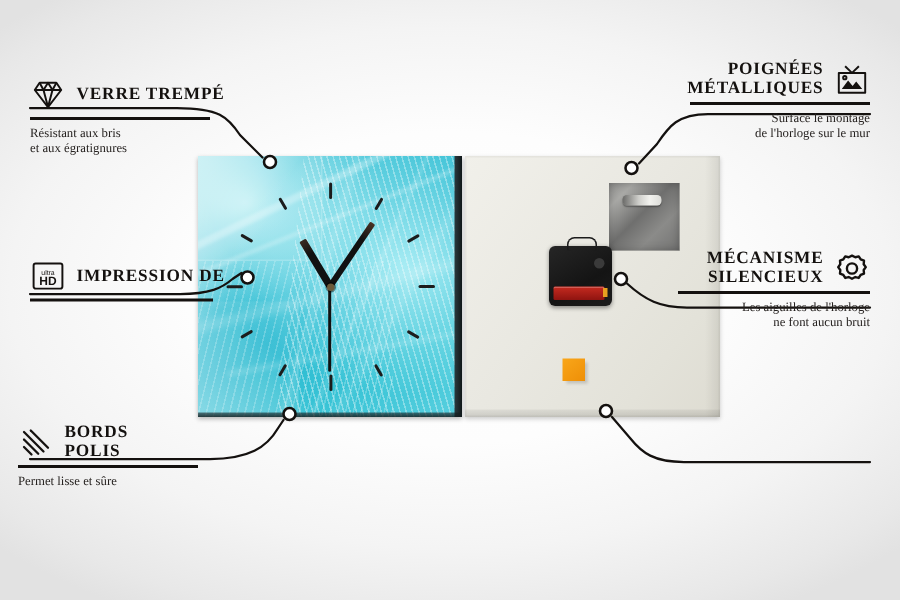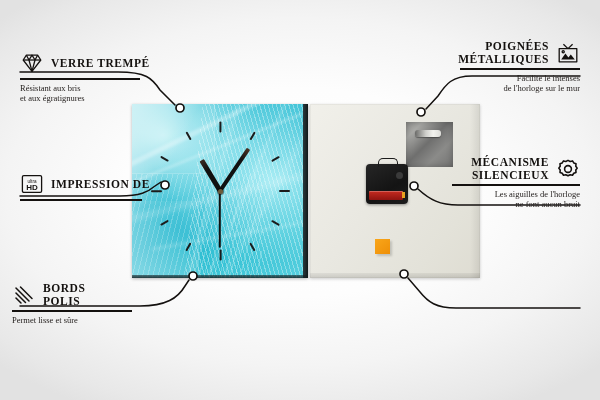--- a/index.html
+++ b/index.html
@@ -271,25 +271,25 @@
           <rect x="3.2" y="7.6" width="17.6" height="13.2"></rect>
           <path d="M12,7.6 L7.4,3.2"></path>
               <path d="M12,7.6 L16.6,3.2"></path>
           <path d="M5.2,18.4 L9.4,12.6 L12.4,16.4 L14.8,13.4 L18.8,18.4 Z" fill="#14110f" stroke="none"></path>
           <circle cx="7.2" cy="10.8" r="1.1"></circle>
         </g>
           </svg>
       </span>
     </div>
     <div class="co-rule"></div>
-    <div class="co-desc">Facilite le intenses
+    <div class="co-desc">Surface le montage
 de l'horloge sur le mur</div>
   </div>
 
-  <div class="callout right" style="left:452px;top:156px;width:128px;">
+  <div class="callout right" style="left:452px;top:166px;width:128px;">
     <div class="co-head">
       <span class="co-title"><span>MÉCANISME</span><br><span>SILENCIEUX</span></span>
       <span class="ico">
         <svg viewBox="0 0 24 24">
             <g fill="none" stroke="#14110f" stroke-width="1.6" stroke-linejoin="round">
           <path d="M12,3.4 l2.2,1.1 2.3,-0.6 1.3,2 2.2,0.9 -0.2,2.4 1.4,1.9 -1.4,1.9 0.2,2.4 -2.2,0.9 -1.3,2 -2.3,-0.6 -2.2,1.1 -2.2,-1.1 -2.3,0.6 -1.3,-2 -2.2,-0.9 0.2,-2.4 -1.4,-1.9 1.4,-1.9 -0.2,-2.4 2.2,-0.9 1.3,-2 2.3,0.6 Z"></path>
           <circle cx="12" cy="12" r="3.4"></circle>
         </g>
           </svg>
       </span>

